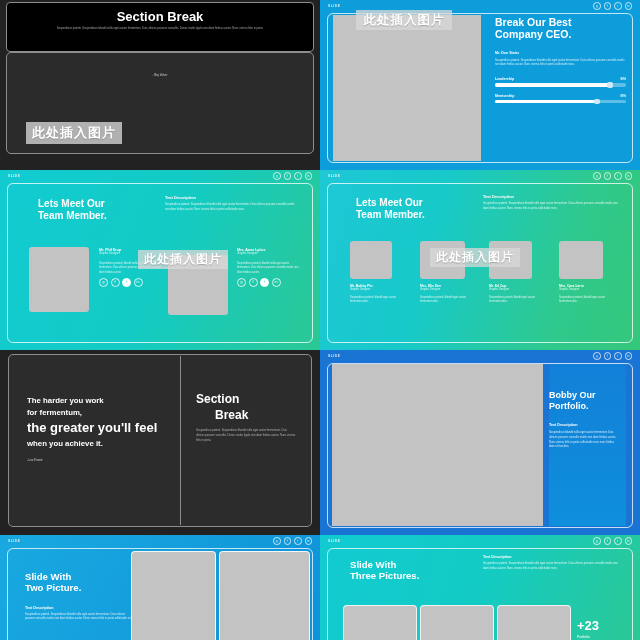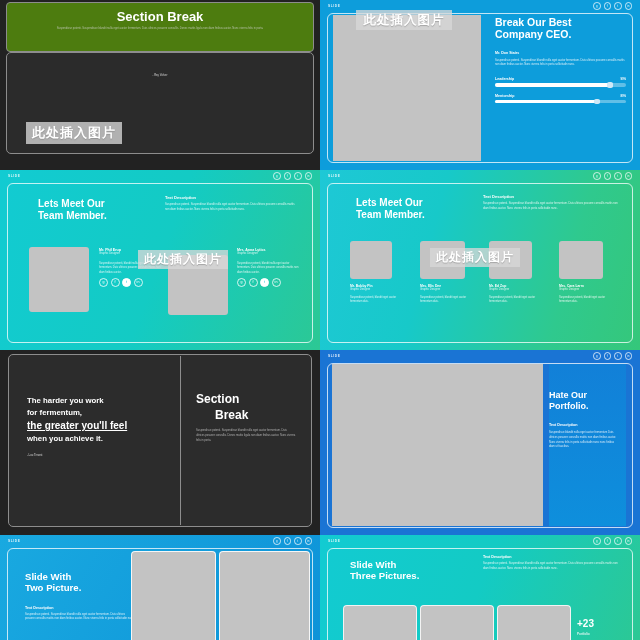--- a/index.html
+++ b/index.html
@@ -43,21 +43,21 @@
   .sicons{display:flex;gap:2.5px;margin-top:3px;}
   .sicon{width:7px;height:7px;border-radius:50%;border:.5px solid rgba(255,255,255,.8);display:flex;align-items:center;justify-content:center;font-size:3.6px;color:#fff;line-height:1;}
   .sicon.fill{background:#fff;color:#18c4cf;border-color:#fff;}
 </style>
 </head>
 <body>
 
 <div class="grid">
 
   <div class="slide dark">
-    <div style="position:absolute;left:6px;right:6px;top:2px;height:48px;border:1px solid #8d8d8d;border-radius:4px;background:#4d7c0f;">
+    <div style="position:absolute;left:6px;right:6px;top:2px;height:48px;border:1px solid #8d8d8d;border-radius:4px;background:#000000;">
       <div class="ttl" style="font-size:13px;text-align:center;margin-top:6px;">Section Break</div>
       <div class="microd" style="font-size:2.7px;text-align:center;padding:3px 42px 0;">Suspendisse potenti. Suspendisse blandit nulla eget auctor fermentum. Duis ultrices posuere convallis. Donec mattis ligula non diam finibus auctor. Nunc viverra felis in porta.</div>
     </div>
     <div style="position:absolute;left:6px;right:6px;top:52px;bottom:16px;border:1px solid #8d8d8d;border-radius:5px;background:#2b2b2b;">
       <div style="padding-top:15px;text-align:center;">
         <div class="microd" style="font-size:2.6px;margin-top:6px;font-weight:bold;">- Ray Volver</div>
       </div>
     </div>
     <div class="wm" style="left:26px;top:122px;width:96px;height:22px;font-size:13px;">此处插入图片</div>
   </div>
@@ -204,21 +204,21 @@
 
     <div class="wm" style="left:110px;top:78px;width:90px;height:19px;font-size:12px;">此处插入图片</div>
   </div>
 
   <div class="slide dark">
     <div style="position:absolute;inset:4px 8px 8px 8px;border:1px solid #8d8d8d;border-radius:5px;background:#2c2c2c;"></div>
     <div style="position:absolute;left:180px;top:6px;bottom:10px;width:1px;background:#8d8d8d;"></div>
     <div style="position:absolute;left:27px;top:45px;width:140px;">
       <div class="ttl" style="font-size:7.8px;line-height:1.5;">The harder you work</div>
       <div class="ttl" style="font-size:7.8px;line-height:1.5;">for fermentum,</div>
-      <div class="ttl" style="font-size:10px;line-height:1.5;text-decoration:underline;">the greater you'll feel</div>
+      <div class="ttl" style="font-size:13px;line-height:1.5;">the greater you'll feel</div>
       <div class="ttl" style="font-size:7.8px;line-height:1.5;">when you achieve it.</div>
       <div class="microd" style="font-size:2.6px;margin-top:9px;font-weight:bold;">- Lou Tenant</div>
     </div>
     <div style="position:absolute;left:196px;top:42px;width:100px;">
       <div class="ttl" style="font-size:12px;line-height:1.3;">Section</div>
       <div class="ttl" style="font-size:12px;line-height:1.3;padding-left:19px;">Break</div>
       <div class="microd" style="font-size:2.7px;margin-top:6px;">Suspendisse potenti. Suspendisse blandit nulla eget auctor fermentum. Duis ultrices posuere convallis. Donec mattis ligula non diam finibus auctor. Nunc viverra felis in porta.</div>
     </div>
   </div>
 
@@ -228,21 +228,21 @@
       <span class="socials">
         <span class="soc">g</span>
         <span class="soc">f</span>
         <span class="soc">t</span>
         <span class="soc">in</span>
       </span>
     </div>
     <div class="frame"></div>
     <div class="ph" style="position:absolute;left:12px;top:14px;width:211px;bottom:9px;border-radius:0;"></div>
     <div style="position:absolute;left:229px;right:14px;top:14px;bottom:9px;background:linear-gradient(180deg,#1280d8,#0e8fdc);">
-      <div class="ttl" style="font-size:9px;margin-top:26px;">Hate Our</div>
+      <div class="ttl" style="font-size:9px;margin-top:26px;">Bobby Our</div>
       <div class="ttl" style="font-size:9px;">Portfolio.</div>
       <div class="lbl" style="font-size:3.7px;margin-top:12px;">Text Description</div>
       <div class="micro" style="font-size:2.7px;margin-top:4px;padding-right:6px;">Suspendisse blandit nulla eget auctor fermentum Duis ultrices posuere convallis mattis non diam finibus auctor. Nunc viverra felis in porta sollicitudin nunc nunc finibus diam ut faucibus.</div>
     </div>
   </div>
 
   <div class="slide bgblue3">
     <div class="hdr">
       <span class="brand">SLIDE</span>
       <span class="socials">
@@ -279,18 +279,18 @@
       <div class="ttl" style="font-size:9.6px;">Three Pictures.</div>
     </div>
     <div style="position:absolute;left:163px;right:22px;top:20px;">
       <div class="lbl" style="font-size:3.7px;">Text Description</div>
       <div class="micro" style="font-size:2.7px;margin-top:3px;">Suspendisse potenti. Suspendisse blandit nulla eget auctor fermentum. Duis ultrices posuere convallis mattis non diam finibus auctor. Nunc viverra felis in porta sollicitudin nunc.</div>
     </div>
     <div class="ph" style="position:absolute;left:23px;top:70px;bottom:-6px;width:72px;border:1px solid rgba(255,255,255,.8);border-radius:4px;"></div>
     <div class="ph" style="position:absolute;left:100px;top:70px;bottom:-6px;width:72px;border:1px solid rgba(255,255,255,.8);border-radius:4px;"></div>
     <div class="ph" style="position:absolute;left:177px;top:70px;bottom:-6px;width:72px;border:1px solid rgba(255,255,255,.8);border-radius:4px;"></div>
     <div style="position:absolute;left:257px;top:83px;">
-      <div class="ttl" style="font-size:10px;">+23</div>
+      <div class="ttl" style="font-size:13px;">+23</div>
       <div class="micro" style="font-size:3.1px;font-weight:bold;margin-top:2px;">Portfolio</div>
     </div>
   </div>
 
 </div>
 
 </body></html>

